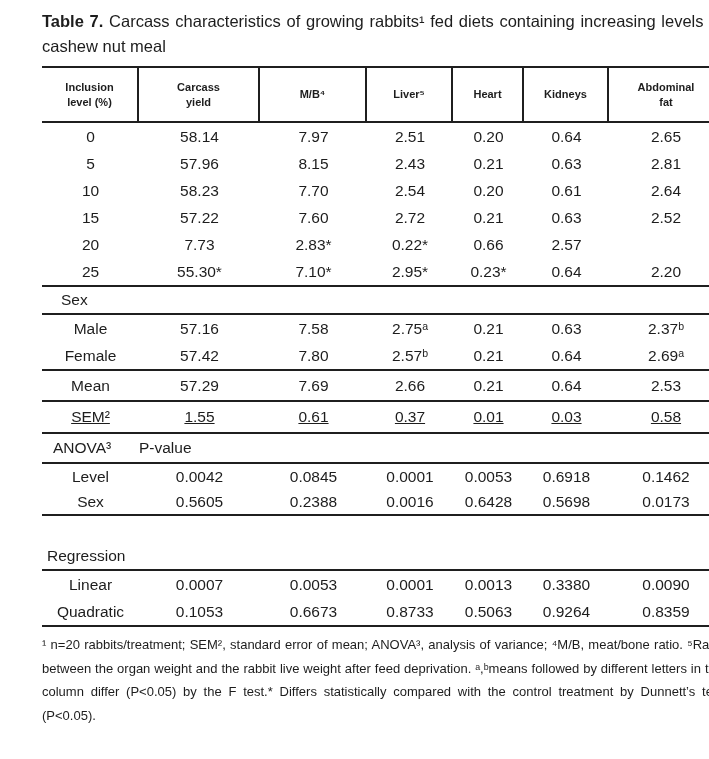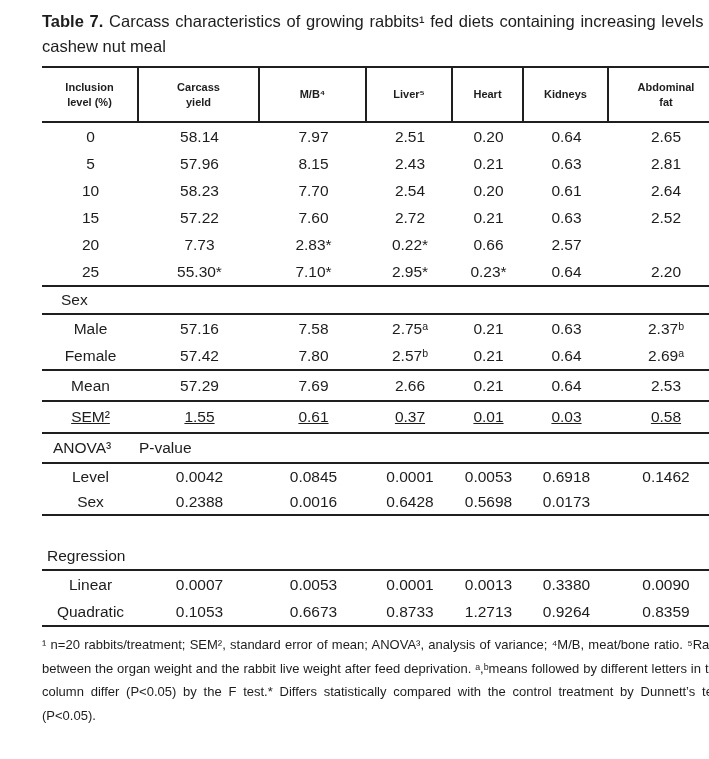--- a/index.html
+++ b/index.html
@@ -226,20 +226,21 @@
         <div class="c">Level</div>
         <div class="c">0.0042</div>
         <div class="c">0.0845</div>
         <div class="c">0.0001</div>
         <div class="c">0.0053</div>
         <div class="c">0.6918</div>
         <div class="c">0.1462</div>
       </div>
       <div class="grid r h-pv">
         <div class="c">Sex</div>
+        <div class="c">0.5605</div>
         <div class="c">0.2388</div>
         <div class="c">0.0016</div>
         <div class="c">0.6428</div>
         <div class="c">0.5698</div>
         <div class="c">0.0173</div>
       </div>
     </div>
 
     <div class="spacer"></div>
 
@@ -255,21 +256,21 @@
         <div class="c">0.0001</div>
         <div class="c">0.0013</div>
         <div class="c">0.3380</div>
         <div class="c">0.0090</div>
       </div>
       <div class="grid r h27">
         <div class="c">Quadratic</div>
         <div class="c">0.1053</div>
         <div class="c">0.6673</div>
         <div class="c">0.8733</div>
-        <div class="c">1.2713</div>
+        <div class="c">0.5063</div>
         <div class="c">0.9264</div>
         <div class="c">0.8359</div>
       </div>
     </div>
 
   </div>
 
   <p class="footnote">¹ n=20 rabbits/treatment; SEM², standard error of mean; ANOVA³, analysis of variance; ⁴M/B, meat/bone ratio. ⁵Ratio between the organ weight and the rabbit live weight after feed deprivation. ᵃ,ᵇmeans followed by different letters in the column differ (P&lt;0.05) by the F test.* Differs statistically compared with the control treatment by Dunnett’s test (P&lt;0.05).</p>
 
 </div>

